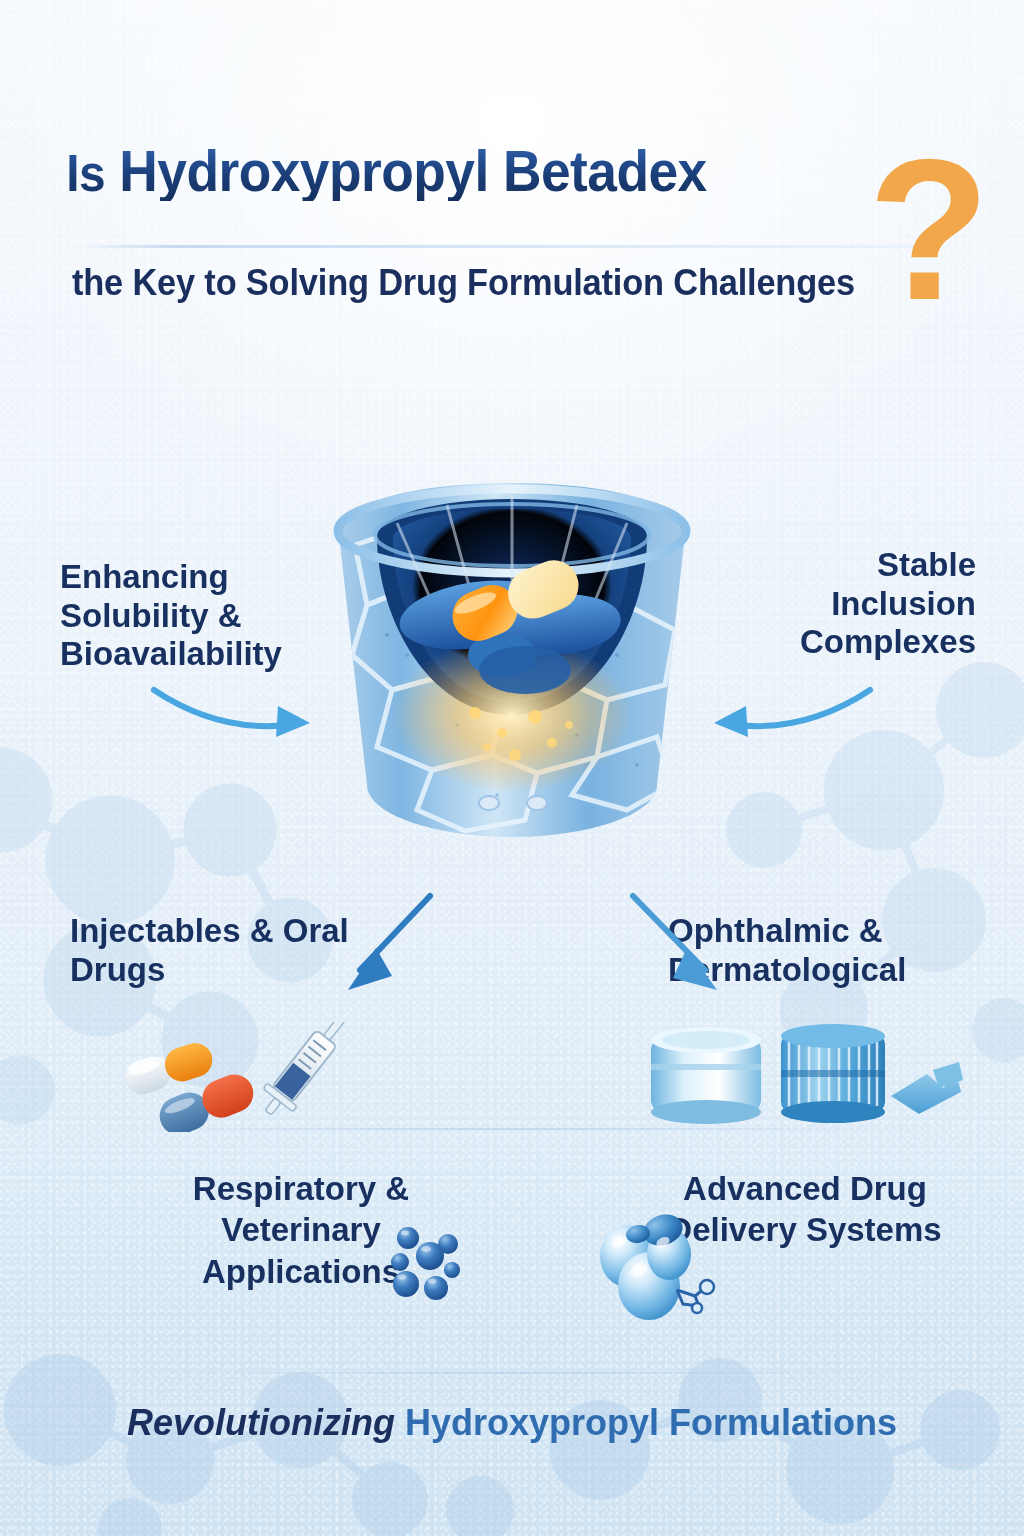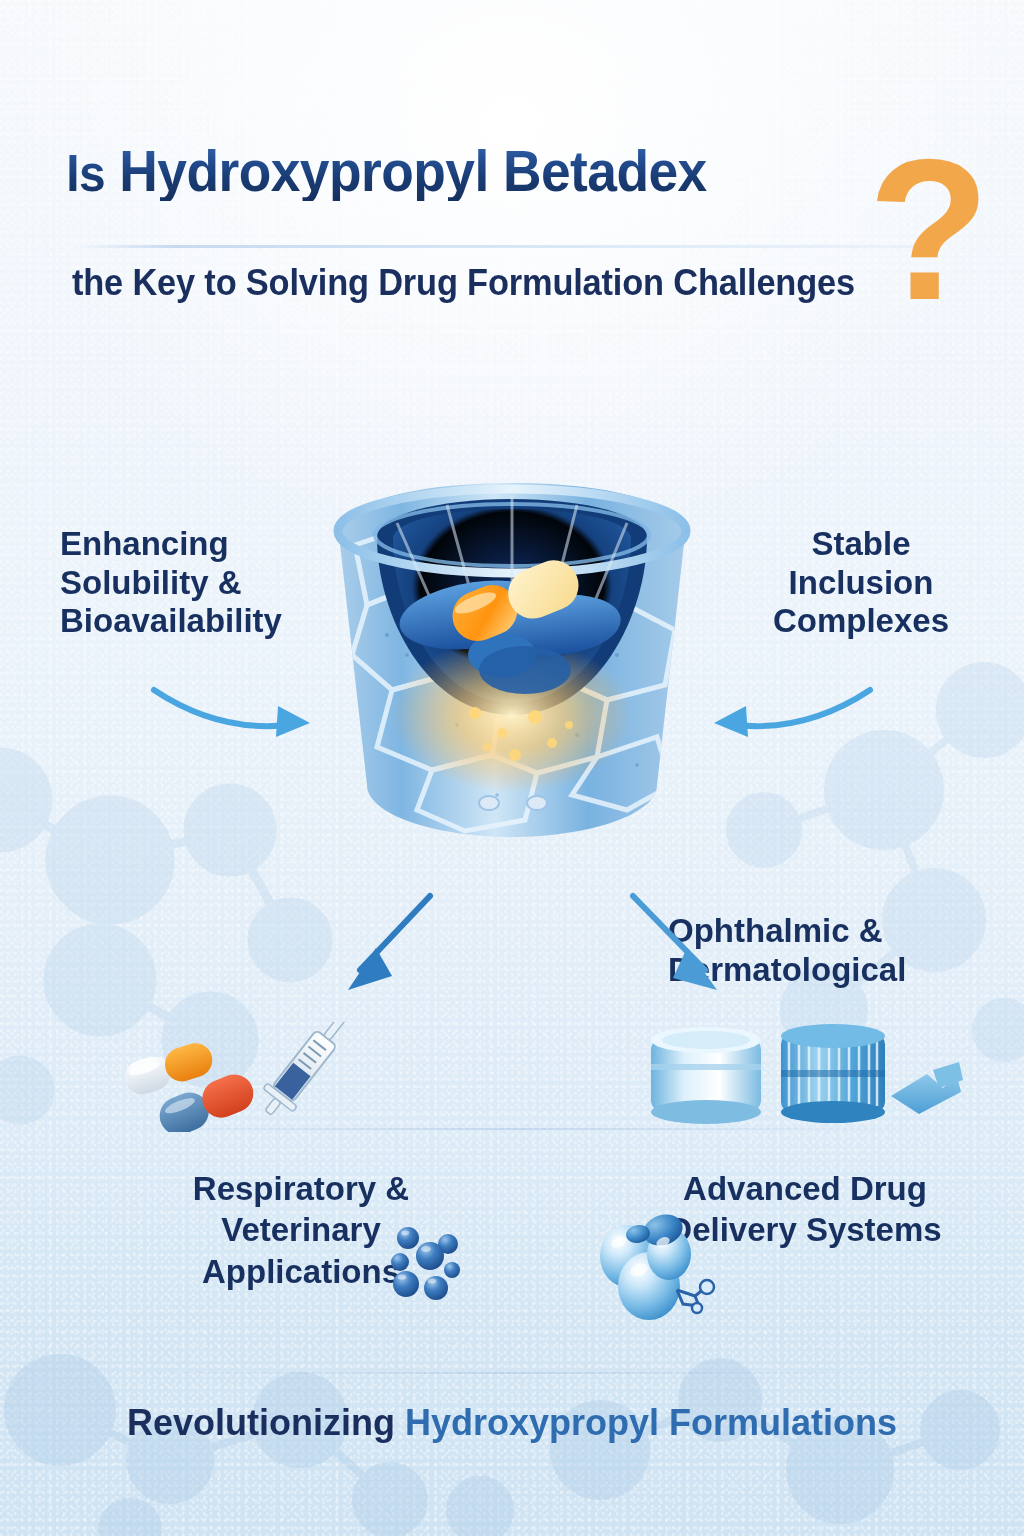--- a/index.html
+++ b/index.html
@@ -64,42 +64,42 @@
     position:absolute;right:34px;top:-10px;
     font-size:200px;line-height:1;font-weight:700;
     color:#f2a74b;
     font-family:"Liberation Sans", sans-serif;
   }
 
   
   .hero{position:absolute;left:0;top:455px;width:1024px;height:420px;}
   .cdwrap{position:absolute;left:297px;top:10px;width:430px;height:400px;}
 
-  .lbl{position:absolute;color:#17305f;font-weight:700;line-height:1.17;}
+  .lbl{position:absolute;color:#17305f;font-weight:700;line-height:1.17;margin-top:33px;}
   .lbl-left{left:60px;top:70px;width:270px;font-size:33px;}
-  .lbl-right{right:48px;top:70px;width:230px;font-size:33px;text-align:center;}
+  .lbl-right{right:48px;top:58px;width:230px;font-size:33px;text-align:right;}
 
   
   .mid{position:absolute;left:0;top:890px;width:1024px;height:250px;}
   .m-left{position:absolute;left:70px;top:22px;width:320px;}
   .m-right{position:absolute;right:20px;top:22px;width:360px;}
   .m-left .t,.m-right .t{font-size:33px;font-weight:700;color:#17305f;line-height:1.18;}
   .m-right .t{text-align:left;padding-left:24px;}
 
   
   .bot{position:absolute;left:16px;top:1160px;width:1024px;height:200px;}
   .b-left{position:absolute;left:120px;top:8px;width:330px;text-align:center;}
   .b-right{position:absolute;right:60px;top:8px;width:350px;text-align:center;}
   .b-left .t,.b-right .t{font-size:33px;font-weight:700;color:#17305f;line-height:1.25;}
 
   .footer{
     position:absolute;left:0;top:1402px;width:1024px;text-align:center;
     font-size:36px;font-weight:700;white-space:nowrap;
   }
-  .footer .em{color:#1a2f5e;}
+  .footer .em{font-style:italic;color:#1a2f5e;}
   .footer .rest{color:#2f6cb0;font-style:normal;}
 
   .divline{
     position:absolute;left:90px;width:844px;height:2px;
     background:linear-gradient(90deg,rgba(255,255,255,0),rgba(160,190,225,.45),rgba(255,255,255,0));
   }
 </style>
 </head>
 <body>
 
@@ -292,20 +292,23 @@
         <ellipse cx="192" cy="338" rx="10" ry="7" fill="#dceaf7" stroke="#9ec4e6" stroke-width="2"></ellipse>
         <ellipse cx="240" cy="338" rx="10" ry="7" fill="#dceaf7" stroke="#9ec4e6" stroke-width="2"></ellipse>
       </svg>
     </div>
   </div>
 
   <div class="divline" style="top:1128px"></div>
 
   <div class="mid">
 
+    <div class="m-left">
+      <div class="t">Injectables &amp; Oral Drugs</div>
+    </div>
     <svg style="position:absolute;left:330px;top:0px;width:110px;height:110px" viewBox="0 0 110 110">
       <path d="M100 6 L30 80" stroke="#2f7cc0" stroke-width="6" stroke-linecap="round" fill="none"></path>
       <path d="M46 58 L18 100 L62 86 Z" fill="#2f7cc0"></path>
     </svg>
     <svg style="position:absolute;left:90px;top:132px;width:300px;height:110px" viewBox="0 0 300 110">
       <defs>
         <linearGradient id="pillW" x1="0" y1="0" x2="0" y2="1">
           <stop offset="0" stop-color="#ffffff"></stop>
             <stop offset="1" stop-color="#cdd9e4"></stop>
         </linearGradient>

